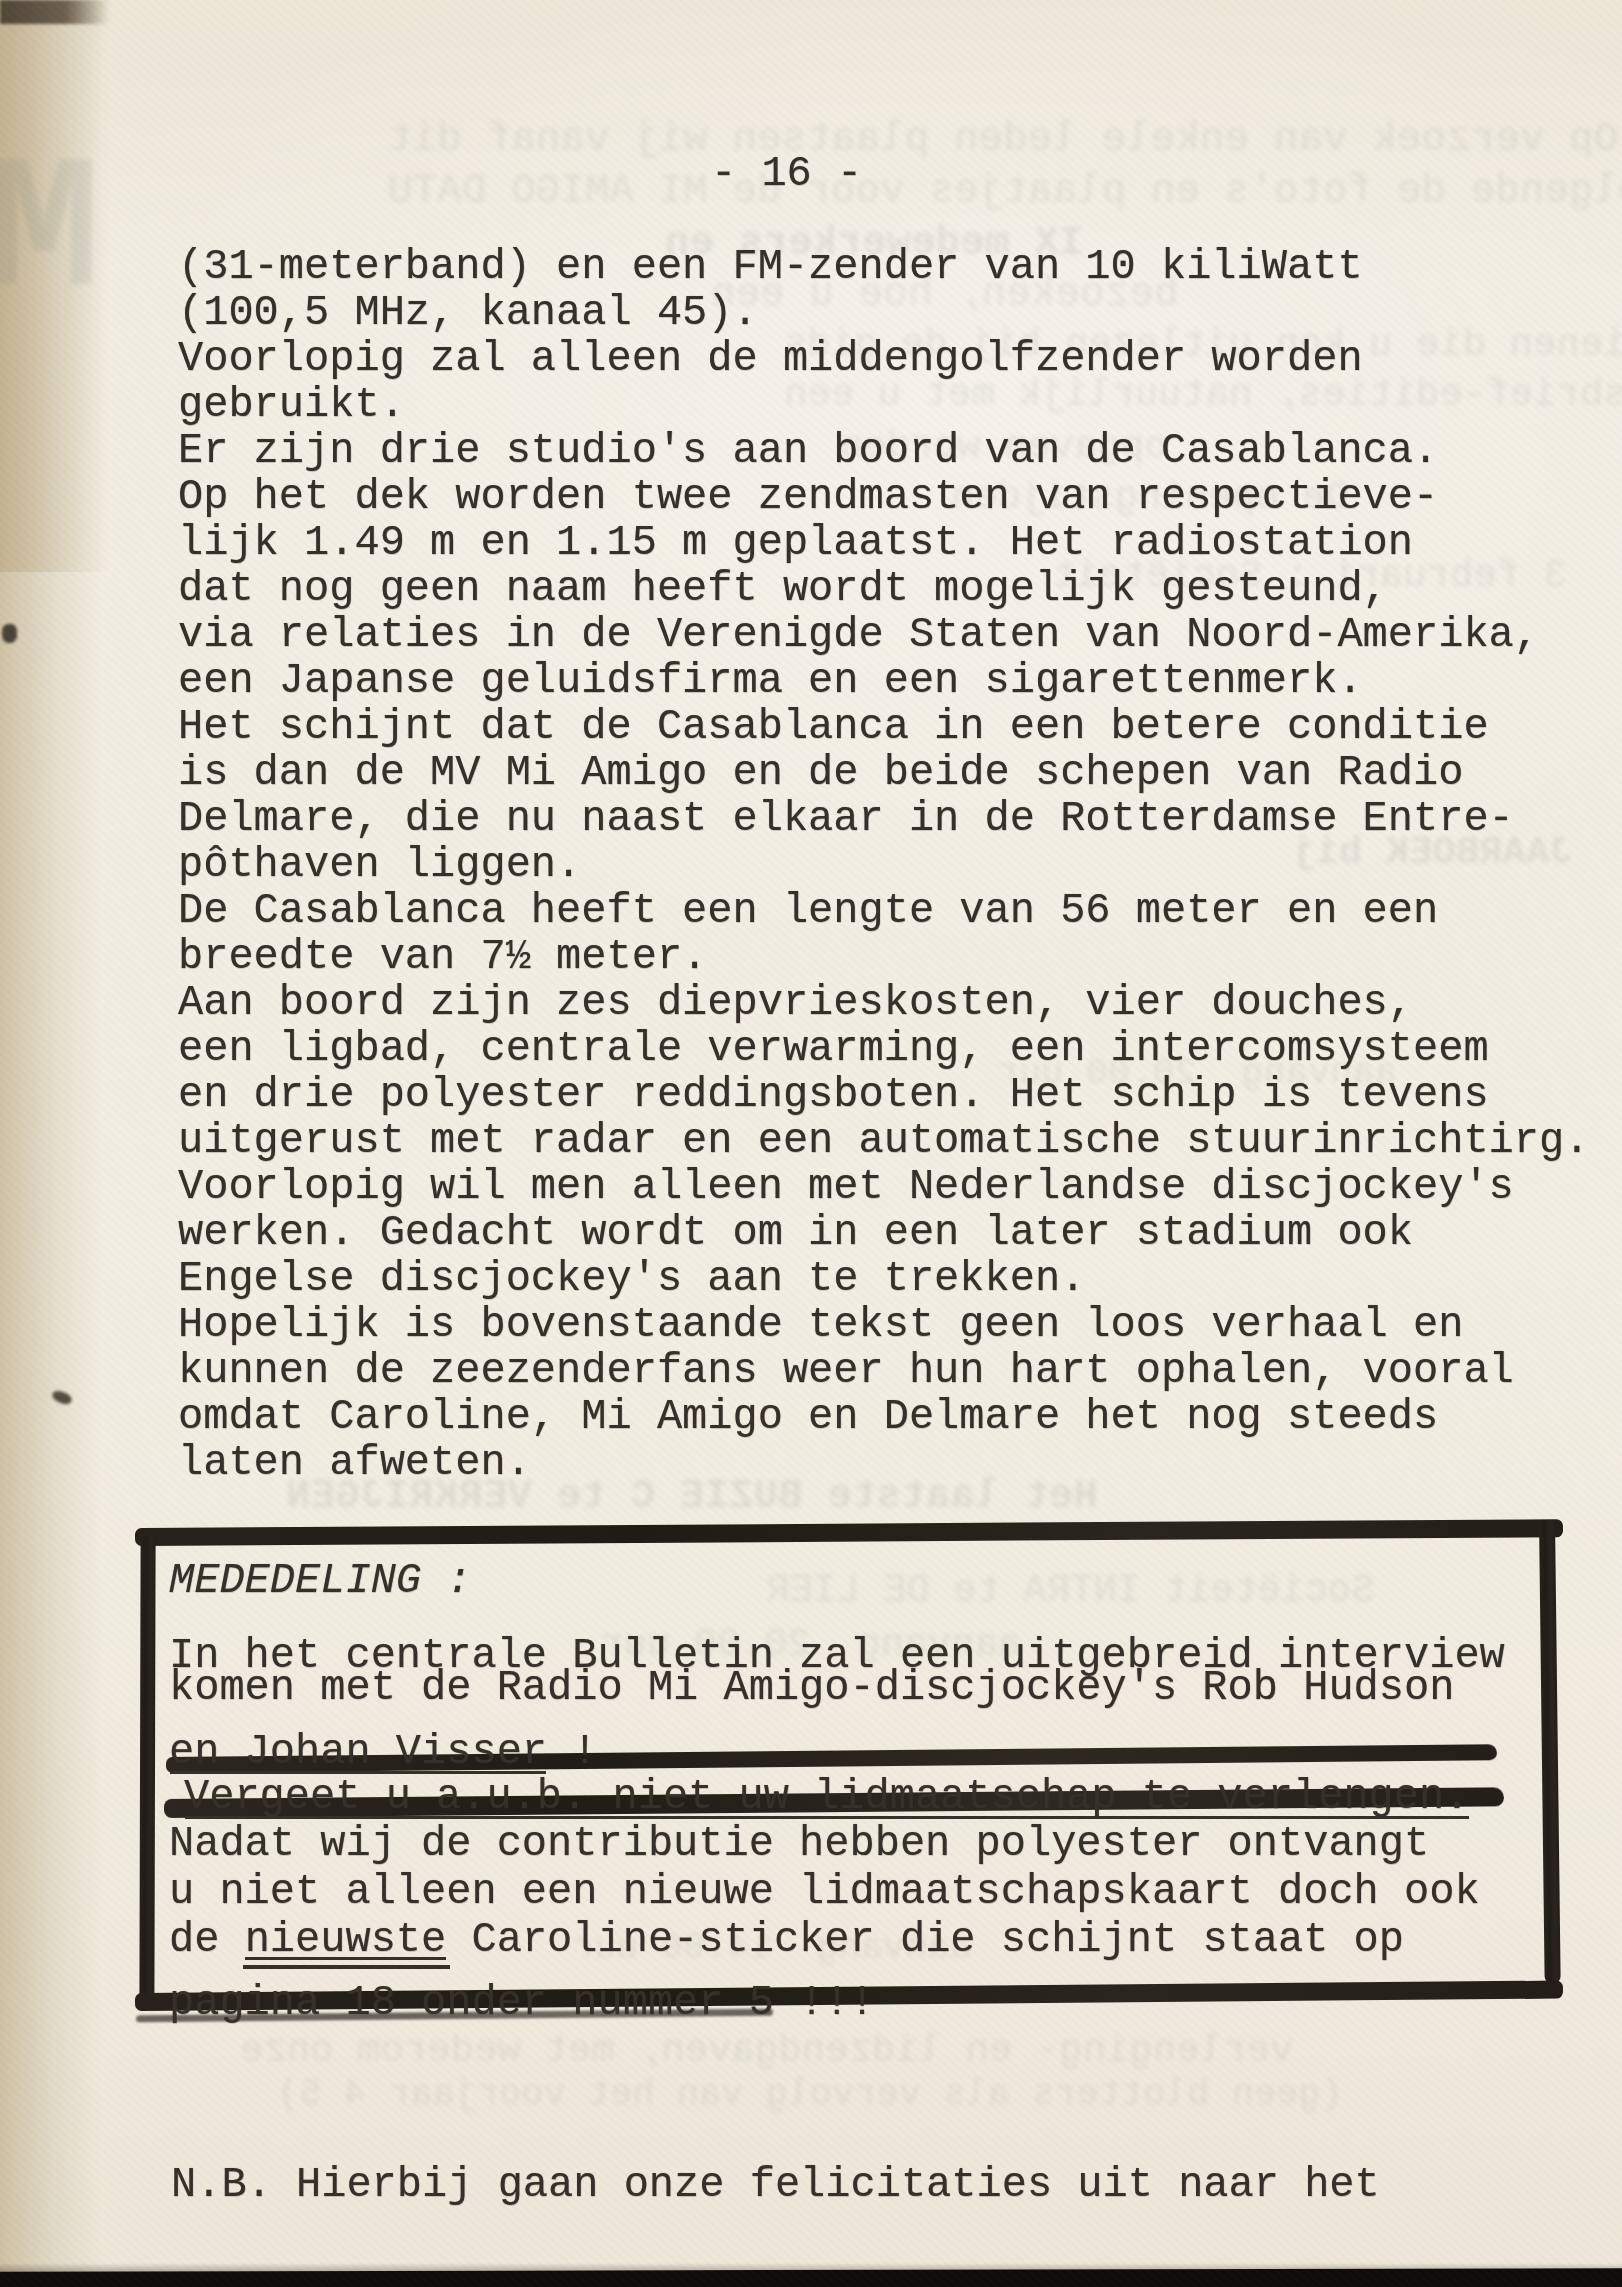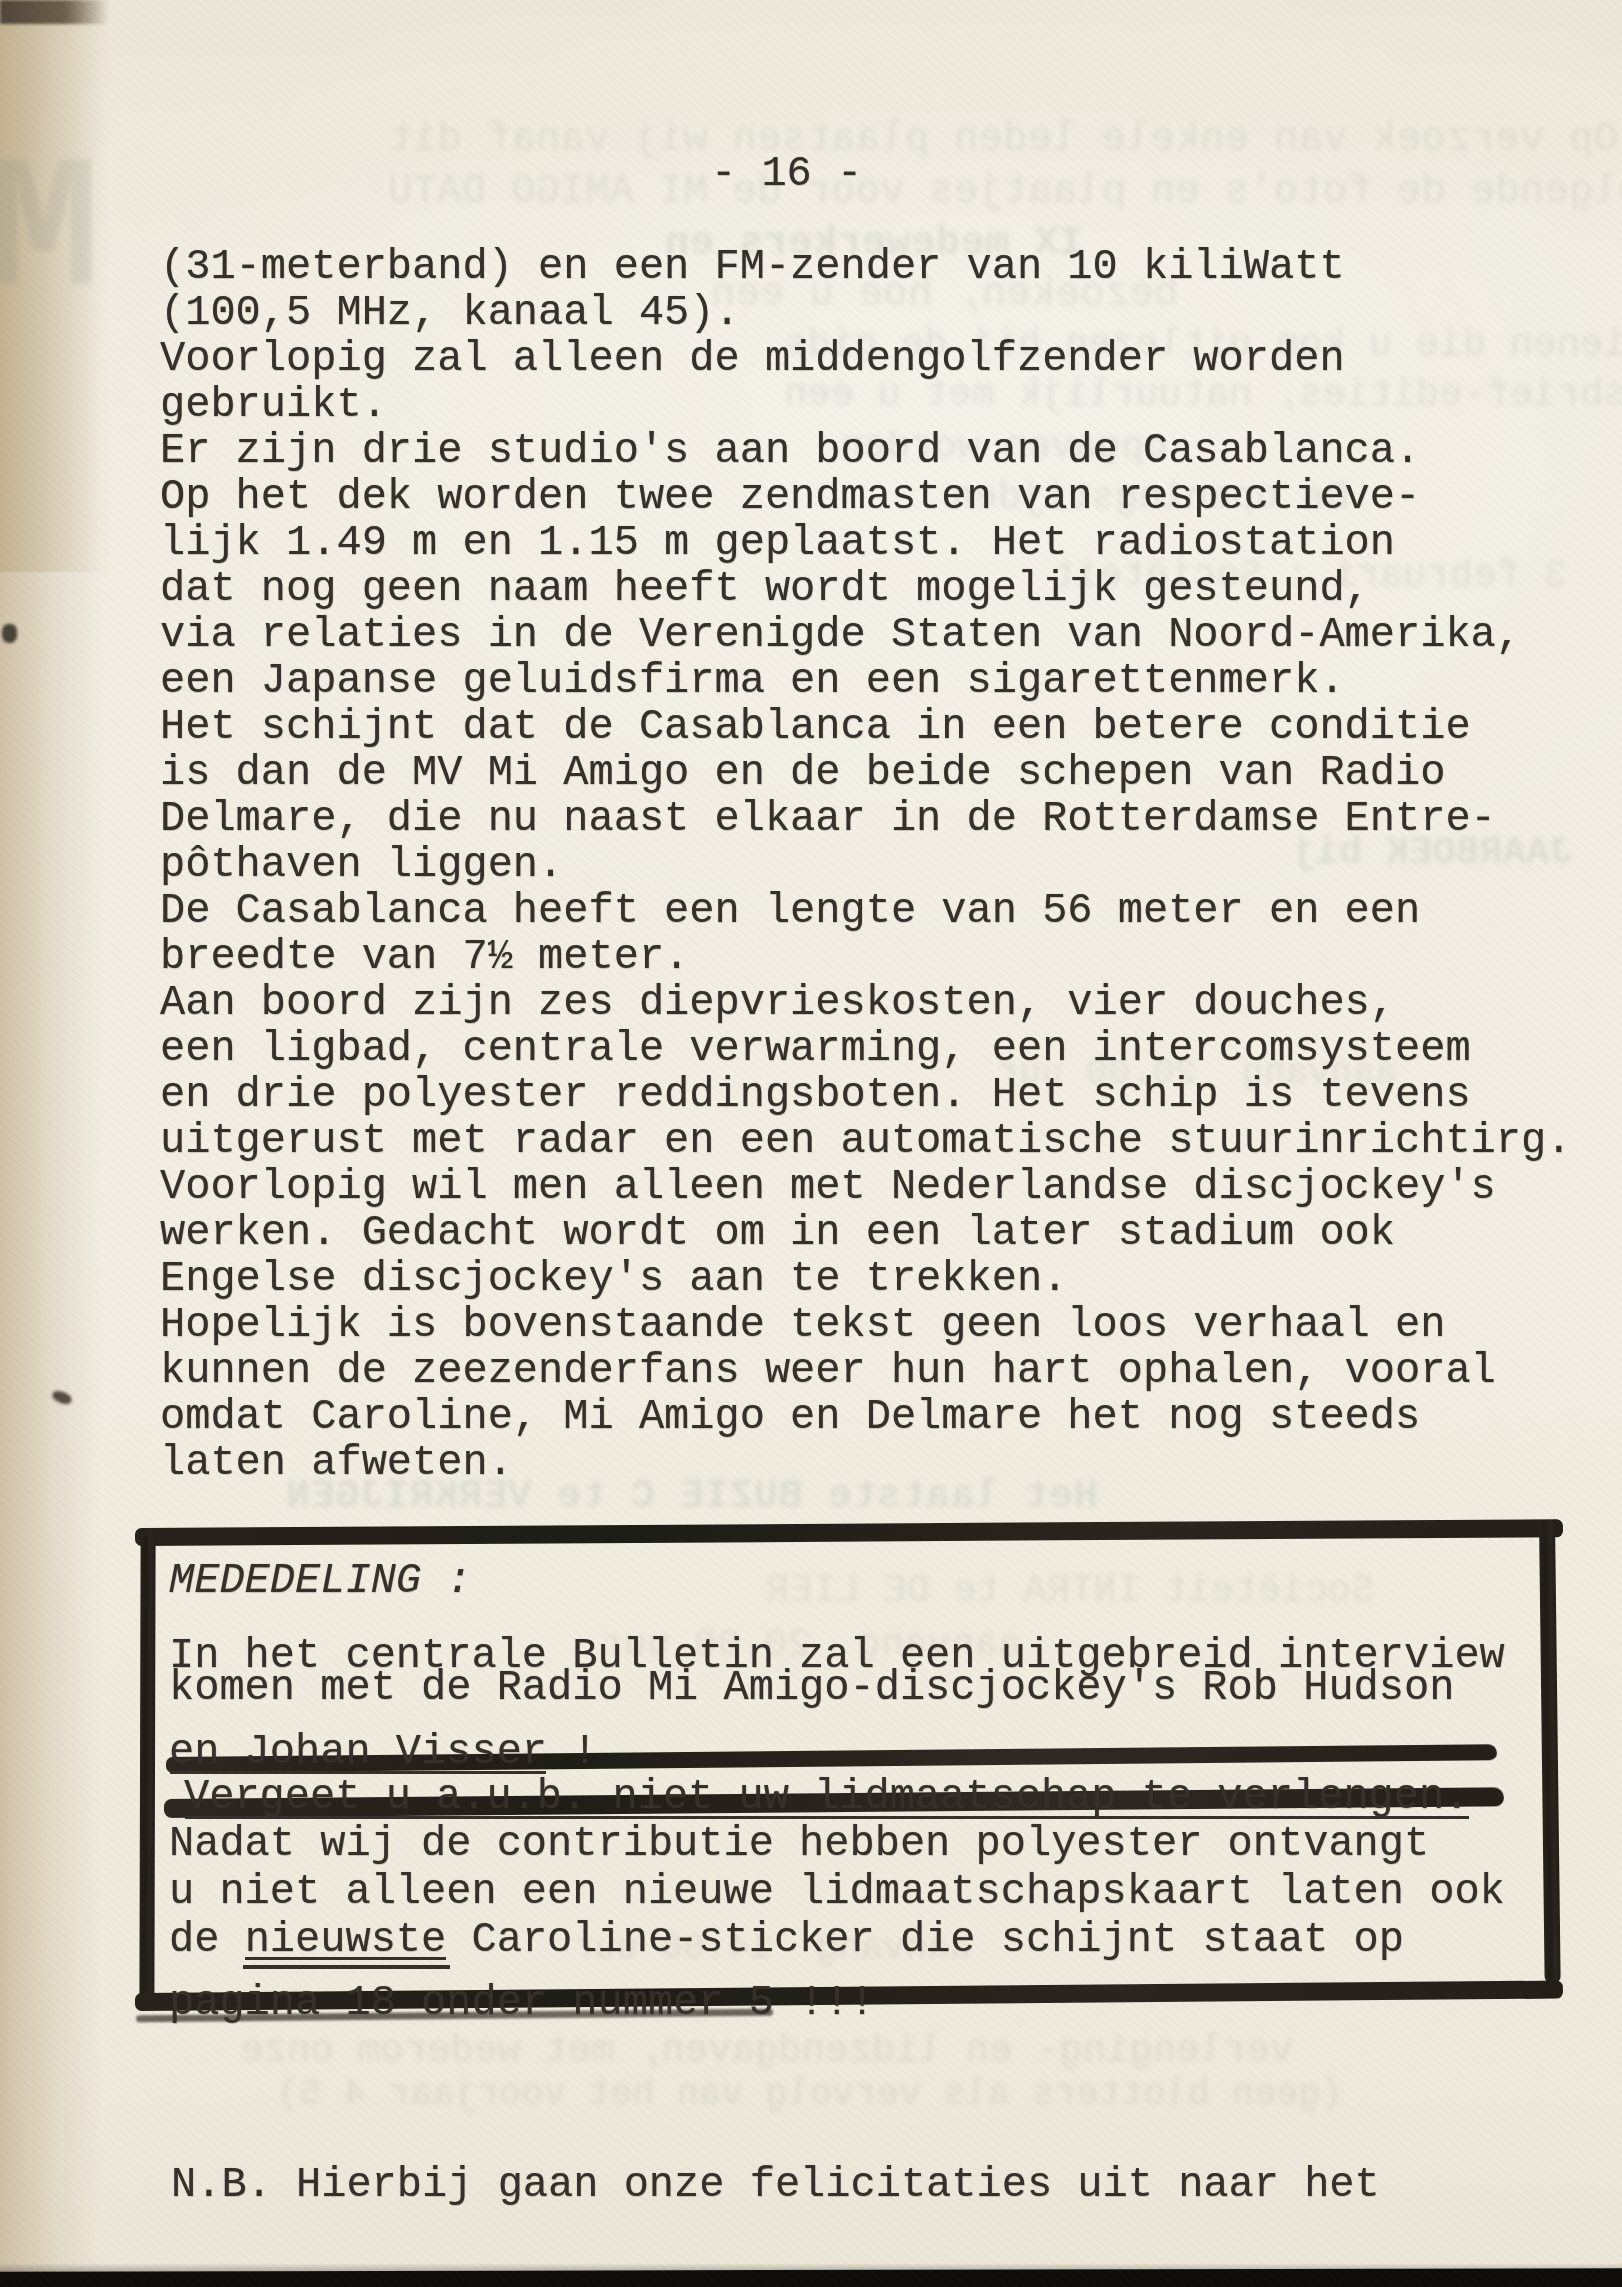--- a/index.html
+++ b/index.html
@@ -30,21 +30,21 @@
   .bottom-scan-soft{position:absolute;left:0;top:2263px;width:1624px;height:9.2px;background:linear-gradient(180deg,rgba(60,54,44,0),rgba(60,54,44,0.35));}
   
   .bleed-layer{position:absolute;inset:0;z-index:1;pointer-events:none;}
   .bleed{position:absolute;transform:scaleX(-1);filter:blur(2.2px);opacity:0.12;
     color:#6d7a74;white-space:pre;font-family:"Liberation Mono","DejaVu Sans Mono",monospace;}
   .bleed.bold{font-weight:bold;opacity:0.13;}
   
   .tw{position:absolute;z-index:2;white-space:pre;font-size:42px;line-height:46px;
     text-shadow:0 0 0.9px rgba(53,48,42,0.45), 0.5px 0.5px 0 rgba(53,48,42,0.18);}
   .page-number{left:711px;top:151px;letter-spacing:0;}
-  .body-text{left:160px;top:244px;}
+  .body-text{left:178px;top:244px;}
   .nb-note{left:171px;top:2073px;line-height:45px;}
   .nb-label{display:inline-block;width:125px;}
   
   .notice-box{position:absolute;left:140px;top:1528px;width:1417px;height:484px;z-index:2;}
   .bline{position:absolute;background:linear-gradient(90deg,#27221c,#1f1b15 35%,#2a251f 70%,#231e18);border-radius:6.5px;}
   .bline-top{left:-5.5px;top:0;width:1428px;height:17.5px;transform:rotate(-0.35deg);transform-origin:left center;}
   .bline-left{left:0;top:7.4px;width:14.8px;height:473px;transform:rotate(0.15deg);}
   .bline-right{left:1399px;top:-8.3px;width:15.7px;height:463px;transform:rotate(-0.7deg);transform-origin:top center;}
   .bline-bottom{left:-5.5px;top:465px;width:1428px;height:17.5px;transform:rotate(-0.5deg);transform-origin:left center;}
   .bline-smudge{left:-3.7px;top:484px;width:637px;height:7.4px;opacity:0.65;filter:blur(0.9px);transform:rotate(-0.6deg);}
@@ -115,21 +115,21 @@
     <div class="bline bline-smudge"></div>
     <div class="marker-bar marker-bar-1"></div>
     <div class="marker-bar marker-bar-2"></div>
     <div class="notice-lines">
         <div class="box-line">MEDEDELING :</div>
         <div class="box-line">In het centrale Bulletin zal een uitgebreid interview</div>
         <div class="box-line">komen met de Radio Mi Amigo-discjockey's Rob Hudson</div>
         <div class="box-line"><span class="u1">en Johan Visser</span><span> !</span></div>
         <div class="box-line"><span class="u1">Vergeet u a.u.b. niet uw lidmaatschap te verlengen.</span></div>
         <div class="box-line">Nadat wij de contributie hebben polyester ontvangt</div>
-        <div class="box-line">u niet alleen een nieuwe lidmaatschapskaart laten ook</div>
+        <div class="box-line">u niet alleen een nieuwe lidmaatschapskaart doch ook</div>
         <div class="box-line"><span>de </span><span class="u2">nieuwste</span><span> Caroline-sticker die schijnt staat op</span></div>
         <div class="box-line">pagina 18 onder nummer 5 !!!</div>
       </div>
   </div>
 
   <div class="tw nb-note">
     <div><span class="nb-label">N.B.</span><span>Hierbij gaan onze felicitaties uit naar het</span></div>
     
     
   </div>

